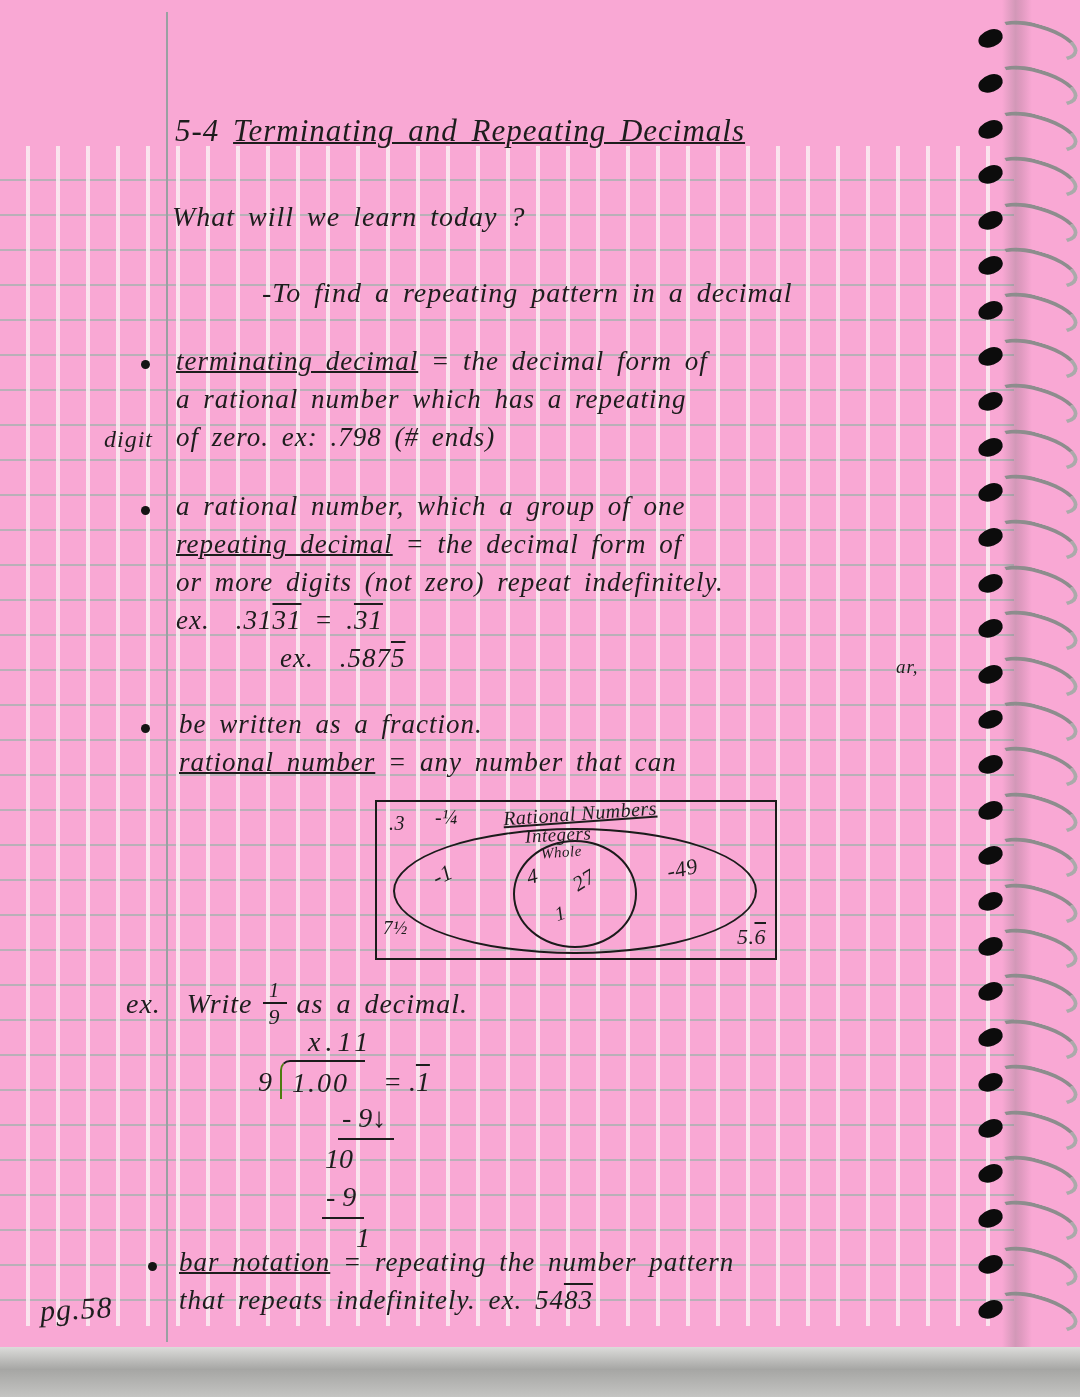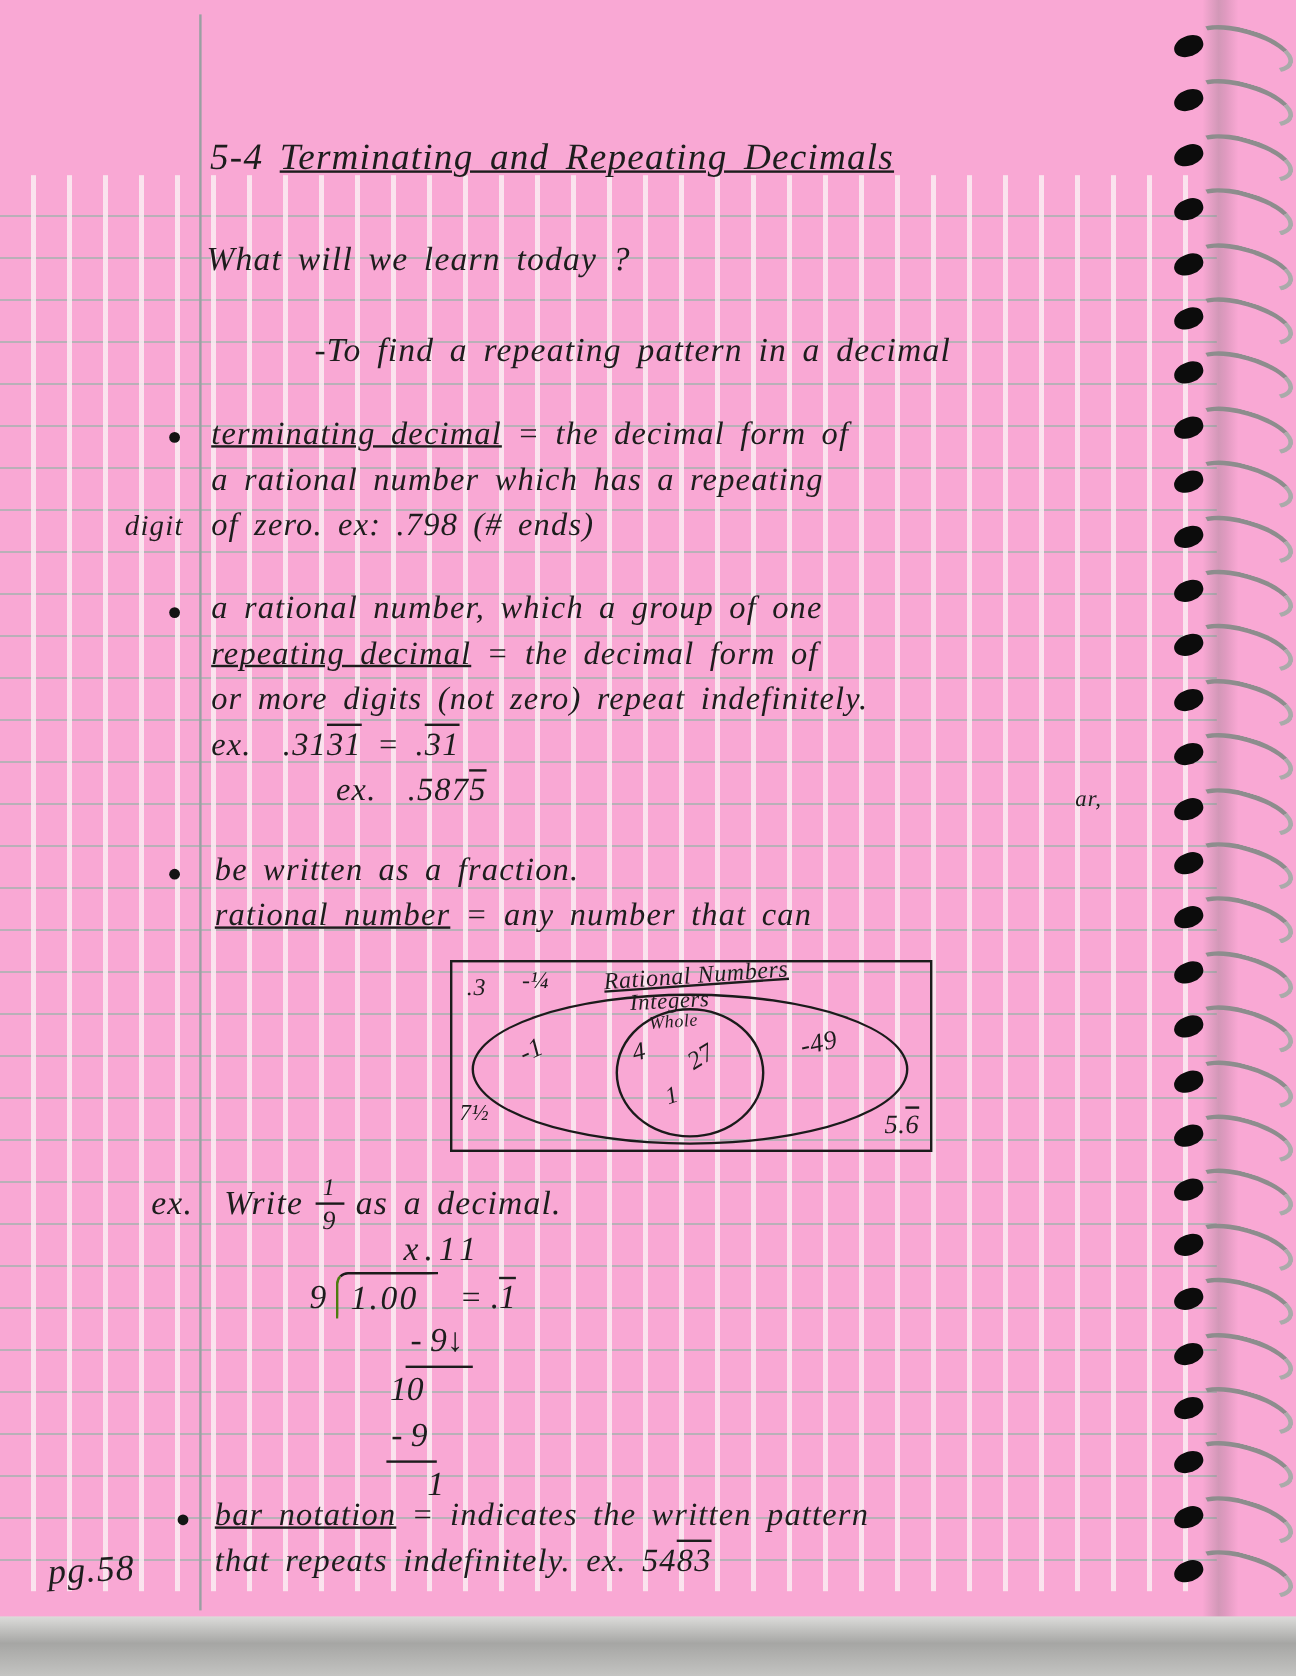--- a/index.html
+++ b/index.html
@@ -29,21 +29,21 @@
   .vtxt{position:absolute;color:#1d1d1d;font-style:italic;white-space:nowrap;letter-spacing:.5px;}
 
   
   .frac{display:inline-block;vertical-align:middle;text-align:center;line-height:1;margin:0 10px;}
   .frac .num{display:block;font-size:20px;padding:0 6px 2px;}
   .frac .den{display:block;font-size:22px;border-top:2px solid #1b1b1b;padding:2px 6px 0;}
   .exrow{display:flex;align-items:center;}
 
   
   .division{position:absolute;left:258px;top:1026px;color:#1d1d1d;font-style:italic;font-size:28px;}
-  .quotient{margin-left:50px;letter-spacing:5px;text-align:center;}
+  .quotient{margin-left:50px;letter-spacing:5px;}
   .divrow{display:flex;align-items:flex-start;margin-top:2px;}
   .divisor{padding:6px 8px 0 0;}
   .dividend{border-left:2px solid #4d7c0f;border-top:2px solid #1b1b1b;border-top-left-radius:10px;
             padding:5px 16px 0 10px;letter-spacing:2px;}
   .result{margin-left:18px;padding-top:6px;}
   .steps{line-height:38px;}
   .step1{margin-left:80px;} .step2{margin-left:67px;} .step3{margin-left:64px;} .step4{margin-left:98px;}
 
   
   .binding{position:absolute;right:0;top:0;width:116px;height:100%;}
@@ -139,21 +139,21 @@
     <div class="steps">
       <div class="step1"><span class="u">- 9↓</span></div>
       <div class="step2">10</div>
       <div class="step3"><span class="u">- 9</span></div>
       <div class="step4">1</div>
     </div>
   </div>
 
   <div class="bullet" style="left:148px;top:1262px;"></div>
   <div class="hand" style="left:179px;top:1243px;">
-    <div class="line"><span class="term">bar notation</span><span> = indicates the written pattern</span></div>
+    <div class="line"><span class="term">bar notation</span><span> = repeating the number pattern</span></div>
     <div class="line"><span>that repeats indefinitely. ex. 54</span><span class="ovl">83</span></div>
   </div>
 
   <div class="hand" style="left:40px;top:1290px;font-size:30px;transform:rotate(-3deg);">pg.58</div>
 
   <div class="paper-edge"></div>
   <div class="binding">
       <div class="coil" style="top: 24px;">
         <div class="hole"></div>
         <div class="wire"></div>

